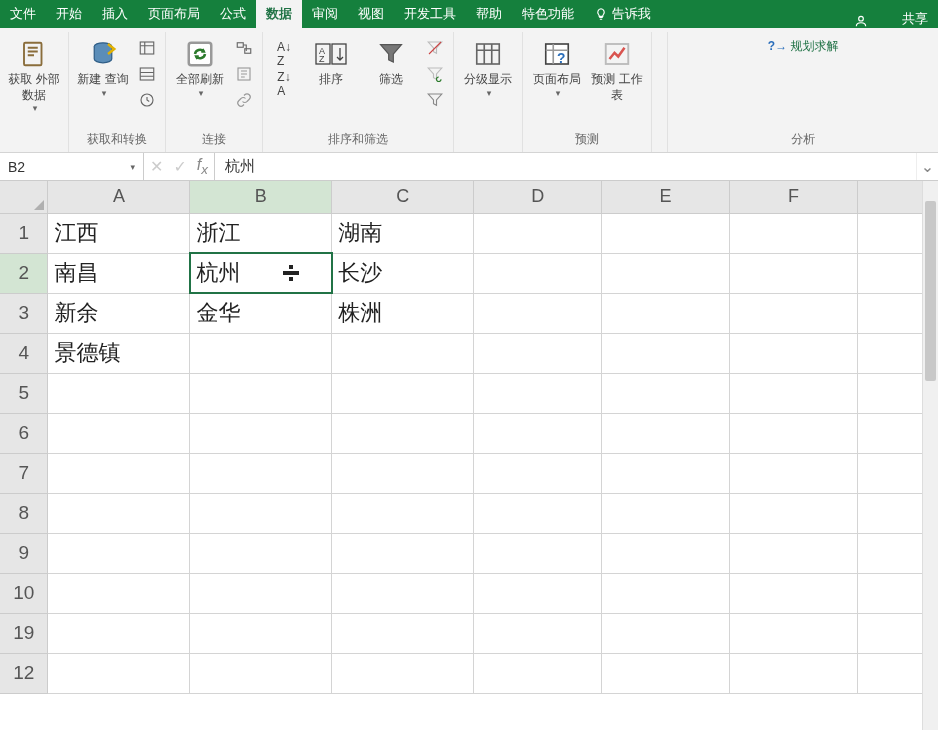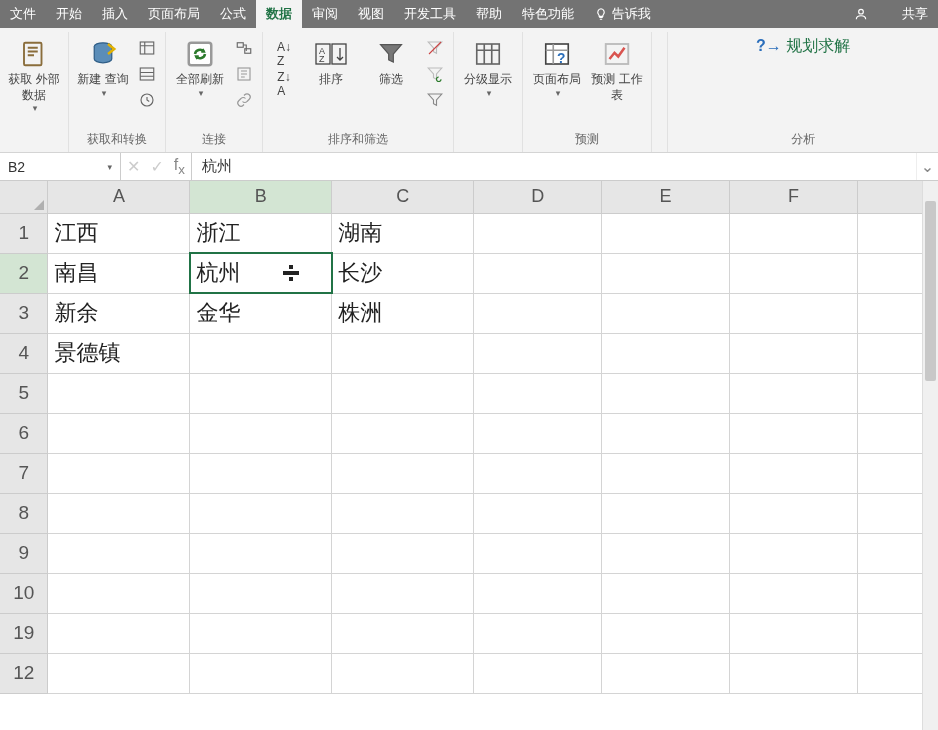--- a/index.html
+++ b/index.html
@@ -1,43 +1,43 @@
 <!DOCTYPE html>
 <html><head>
 <meta charset="utf-8">
 <style>
 * { box-sizing: border-box; margin: 0; padding: 0; font-family: "Microsoft YaHei", "Segoe UI", sans-serif; }
 body { width: 938px; height: 730px; overflow: hidden; background: #fff; user-select: none; }
 
 
-.menubar { background: #737373; height: 28px; display: flex; align-items: stretch; color: #fff; font-size: 13px; }
+.menubar { background: #15803d; height: 28px; display: flex; align-items: stretch; color: #fff; font-size: 13px; }
 .menubar .tab { padding: 0 10px; display: flex; align-items: center; cursor: pointer; }
 .menubar .tab.active { background: #f3f3f3; color: #217346; font-weight: bold; }
 .menubar .spacer { flex: 1; }
-.menubar .right { display: flex; align-items: center; gap: 15px; }
+.menubar .right { display: flex; align-items: flex-end; gap: 15px; }
 .menubar svg { vertical-align: middle; }
 
 
 .ribbon { height: 125px; background: #f3f3f3; border-bottom: 1px solid #d4d4d4; display: flex; padding: 4px 0 0 0; }
 .group { display: flex; flex-direction: column; align-items: center; padding: 0 6px; border-right: 1px solid #e1e1e1; justify-content: space-between; }
 .group:last-child { border-right: none; }
 .group-body { display: flex; align-items: flex-start; gap: 4px; padding-top: 4px; }
 .group-label { font-size: 12px; color: #666; padding: 2px 0 4px 0; }
 .bigbtn { display: flex; flex-direction: column; align-items: center; width: 56px; font-size: 12px; color: #444; cursor: pointer; text-align: center; line-height: 1.3; padding-top: 2px; }
 .bigbtn .ic { width: 32px; height: 32px; display: flex; align-items: center; justify-content: center; margin-bottom: 2px; }
 .smallbtns { display: flex; flex-direction: column; gap: 2px; }
 .smallbtn { width: 24px; height: 24px; display: flex; align-items: center; justify-content: center; cursor: pointer; }
 .drop::after { content: "▾"; font-size: 9px; color: #666; margin-left: 2px; }
 .caret { font-size: 9px; color: #666; }
 
 
 .fbar { height: 28px; background: #fff; border-bottom: 1px solid #ccc; display: flex; align-items: stretch; }
-.namebox { width: 121px; border-right: 1px solid #ccc; display: flex; align-items: center; padding: 0 8px; font-size: 14px; color: #333; justify-content: space-between; }
+.namebox { width: 144px; border-right: 1px solid #ccc; display: flex; align-items: center; padding: 0 8px; font-size: 14px; color: #333; justify-content: space-between; }
 .fxbtns { display: flex; align-items: center; border-right: 1px solid #ccc; padding: 0 6px; gap: 10px; color: #bbb; }
-.fxbtns .fx { color: #888; }
+.fxbtns .fx { font-style: italic; color: #888; }
 .finput { flex: 1; display: flex; align-items: center; padding: 0 10px; font-size: 15px; color: #333; }
 .fexpand { width: 22px; display:flex; align-items:center; justify-content:center; color:#888; border-left:1px solid #eee; }
 
 
 .sheet { position: relative; overflow: hidden; height: calc(730px - 28px - 125px - 28px); }
 table.grid { border-collapse: collapse; table-layout: fixed; }
 .corner { width: 48px; height: 32px; background: #e6e6e6; border-right: 1px solid #ccc; border-bottom: 1px solid #ccc; position: relative; }
 .corner::after { content:""; position:absolute; right:3px; bottom:3px; width:0;height:0;border-left:10px solid transparent;border-bottom:10px solid #b0b0b0; }
 th.colh { height: 32px; background: #e6e6e6; border: 1px solid #ccc; border-top:none; font-weight: normal; font-size: 18px; color: #555; }
 th.colh.sel { background: #d3e5d3; }
@@ -47,21 +47,21 @@
 td.cell.active { outline: 2px solid #217346; outline-offset: -1px; background:#fff; }
 .cursor-plus { position:absolute; right:32px; top:50%; transform:translate(0,-50%); width:16px;height:16px; }
 .cursor-plus::before, .cursor-plus::after { content:""; position:absolute; background:#222; }
 .cursor-plus::before { left:6px; top:0; width:4px; height:16px; box-shadow:0 0 0 2px #fff; }
 .cursor-plus::after  { top:6px; left:0; height:4px; width:16px; box-shadow:0 0 0 2px #fff; }
 .scroll-v { position:absolute; right:0; top:0; bottom:0; width:16px; background:#f0f0f0; border-left:1px solid #ddd; }
 .scroll-v .thumb { position:absolute; left:2px; right:2px; top:20px; height:180px; background:#c8c8c8; border-radius:2px; }
 
 
 svg { display:block; }
-.link { font-size:16px; color:#217346; cursor:pointer; }
+.link { font-size:12px; color:#217346; cursor:pointer; }
 .linkwrap { padding:4px 10px 0 10px; white-space:nowrap; }
 </style>
 </head>
 <body>
 
 <div class="menubar">
   <div class="tab">文件</div>
   <div class="tab">开始</div>
   <div class="tab">插入</div>
   <div class="tab">页面布局</div>

